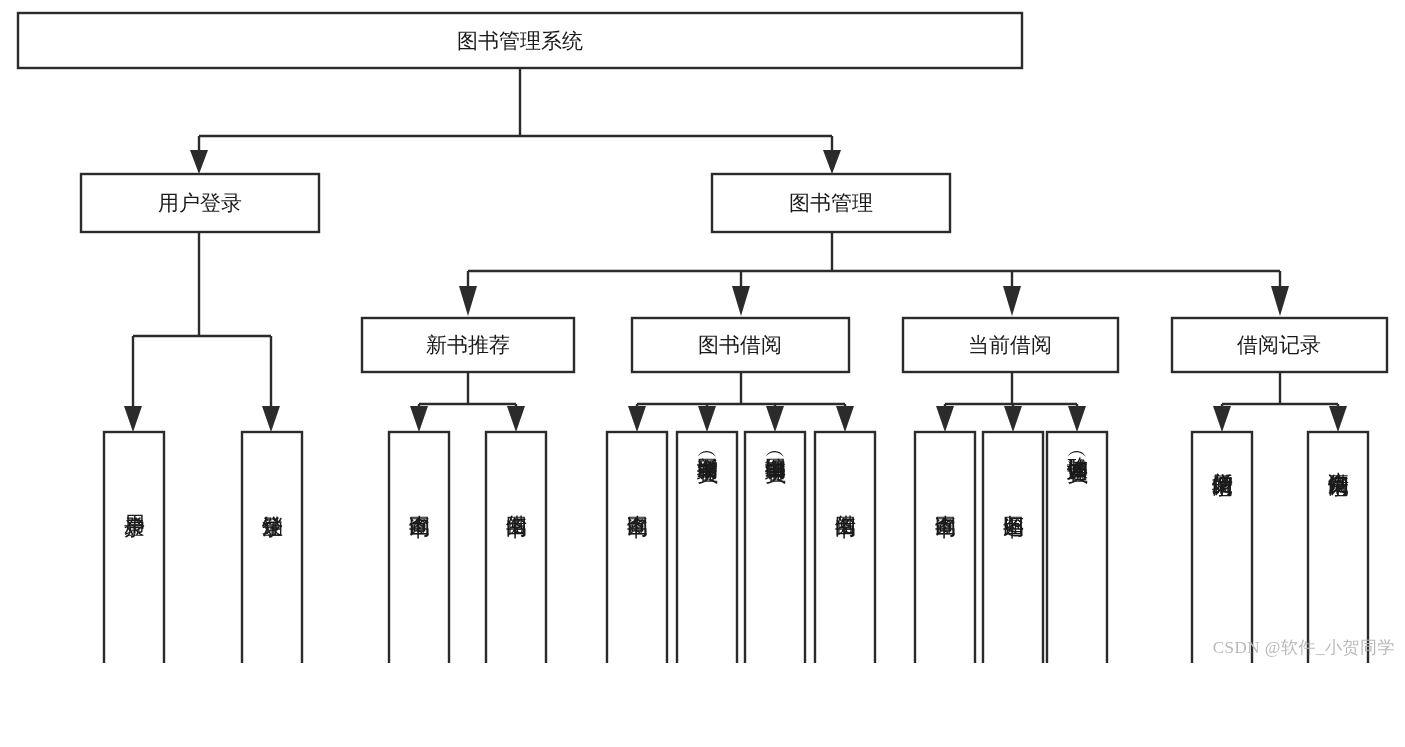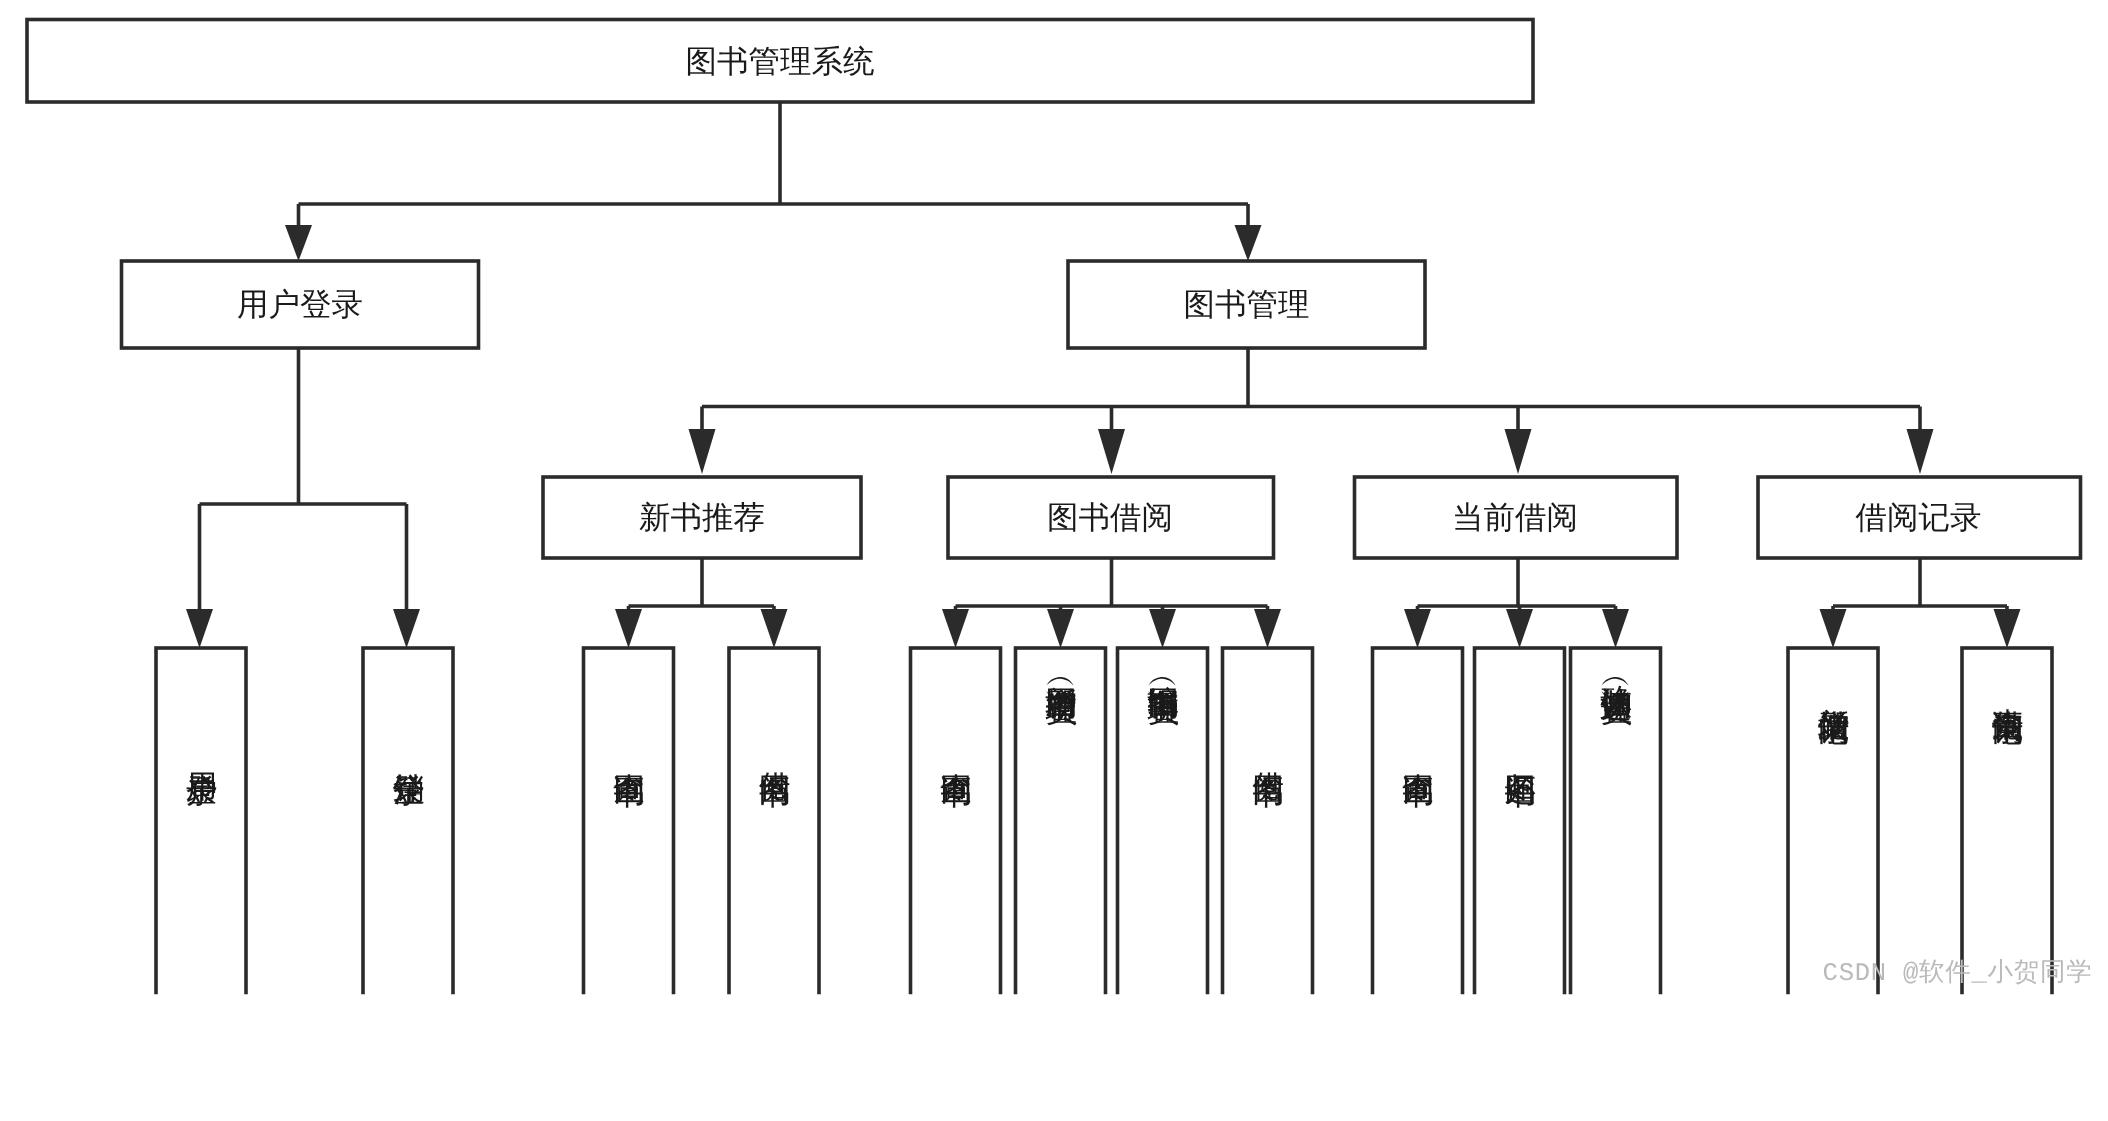--- a/index.html
+++ b/index.html
@@ -63,21 +63,21 @@
     color: #1a1a1a;
     writing-mode: vertical-rl;
     text-orientation: upright;
     letter-spacing: 1px;
     white-space: nowrap;
   }
   .watermark {
     position: absolute;
     right: 10px;
     bottom: 4px;
-    font-family: Liberation Mono, monospace;
+    font-family: Liberation Serif, serif;
     font-size: 17px;
     color: #b9b9b9;
     letter-spacing: 0.5px;
     white-space: nowrap;
   }
 </style>
 </head>
 <body>
 
 <div id="diagram-root">

